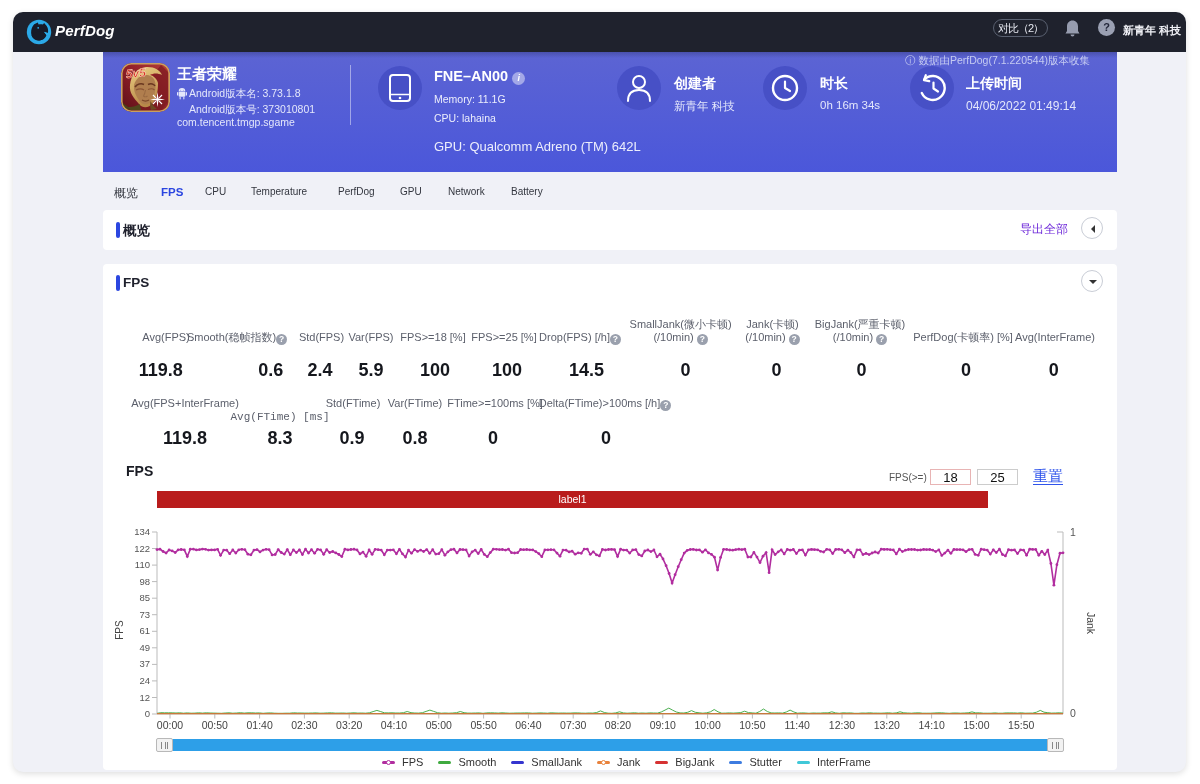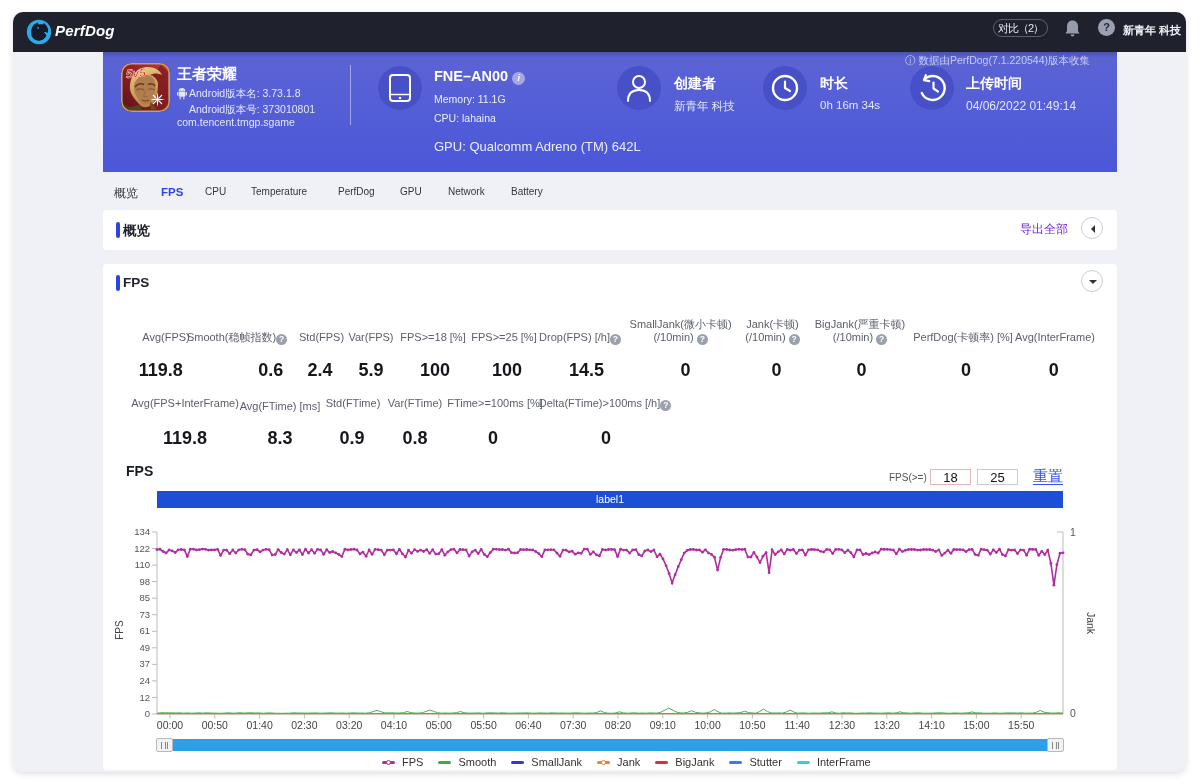--- a/index.html
+++ b/index.html
@@ -212,38 +212,38 @@
           <div class="slabel" style="left:599.5px;top:54px;width:140px;">Jank(卡顿)<br>(/10min)&nbsp;<span class="qm">?</span></div>
           <div class="sval" style="left:613.6px;top:95.5px;width:120px;">0</div>
           <div class="slabel" style="left:687.0px;top:54px;width:140px;">BigJank(严重卡顿)<br>(/10min)&nbsp;<span class="qm">?</span></div>
           <div class="sval" style="left:698.6px;top:95.5px;width:120px;">0</div>
           <div class="slabel" style="left:790.0px;top:67px;width:140px;">PerfDog(卡顿率) [%]</div>
           <div class="sval" style="left:803.0px;top:95.5px;width:120px;">0</div>
           <div class="slabel" style="left:882.0px;top:67px;width:140px;">Avg(InterFrame)</div>
           <div class="sval" style="left:890.8px;top:95.5px;width:120px;">0</div>
           <div class="slabel" style="left:2px;top:133px;width:160px;">Avg(FPS+InterFrame)</div>
           <div class="sval" style="left:22px;top:163.5px;width:120px;">119.8</div>
-          <div class="slabel" style="left:97px;top:136px;width:160px;">Avg(FTime) [ms]</div>
+          <div class="slabel" style="left:97px;top:147px;width:160px;font-family:Liberation Mono, monospace;">Avg(FTime) [ms]</div>
           <div class="sval" style="left:117px;top:163.5px;width:120px;">8.3</div>
           <div class="slabel" style="left:170px;top:133px;width:160px;">Std(FTime)</div>
           <div class="sval" style="left:189px;top:163.5px;width:120px;">0.9</div>
           <div class="slabel" style="left:232px;top:133px;width:160px;">Var(FTime)</div>
           <div class="sval" style="left:252px;top:163.5px;width:120px;">0.8</div>
           <div class="slabel" style="left:312px;top:133px;width:160px;">FTime&gt;=100ms [%]</div>
           <div class="sval" style="left:330px;top:163.5px;width:120px;">0</div>
           <div class="slabel" style="left:422px;top:133px;width:160px;">Delta(FTime)&gt;100ms [/h]<span class="qm">?</span></div>
           <div class="sval" style="left:443px;top:163.5px;width:120px;">0</div>
         </div>
       <div id="chart">
 <div style="position:absolute;left:23px;top:199px;font-size:14px;font-weight:bold;color:#1a1c24;">FPS</div>
 <div style="position:absolute;left:786px;top:208px;font-size:10px;color:#555;">FPS(&gt;=)</div>
 <div class="finp" style="left:827px;border-color:#e8b4b4;">18</div>
 <div class="finp" style="left:874px;border-color:#ccc;">25</div>
 <div style="position:absolute;left:930px;top:204px;font-size:15px;color:#2f54eb;border-bottom:1px solid #2f54eb;line-height:16px;">重置</div>
-<div style="position:absolute;left:54px;top:227px;width:906px;height:17px;background:#1d4ed8;color:#fff;font-size:10.5px;text-align:center;line-height:17px;">label1</div>
+<div style="position:absolute;left:54px;top:227px;width:831px;height:17px;background:#b91c1c;color:#fff;font-size:10.5px;text-align:center;line-height:17px;">label1</div>
 <svg style="position:absolute;left:0;top:0;" width="1014" height="506" viewBox="0 0 1014 506">
 <style>.axt{font:9.5px "Liberation Sans";fill:#555}.axt2{font:10.5px "Liberation Sans";fill:#444}.axl{stroke:#bbb;stroke-width:1}</style>
 <line x1="54" y1="268.0" x2="54" y2="450.0" class="axl"></line>
 <line x1="960" y1="268.0" x2="960" y2="450.0" class="axl"></line>
 <line x1="54" y1="450.0" x2="960" y2="450.0" class="axl"></line>
             <line x1="67.0" y1="450" x2="67.0" y2="454.5" class="axl"></line>
             <line x1="111.8" y1="450" x2="111.8" y2="454.5" class="axl"></line>
             <line x1="156.6" y1="450" x2="156.6" y2="454.5" class="axl"></line>
             <line x1="201.4" y1="450" x2="201.4" y2="454.5" class="axl"></line>
             <line x1="246.2" y1="450" x2="246.2" y2="454.5" class="axl"></line>

